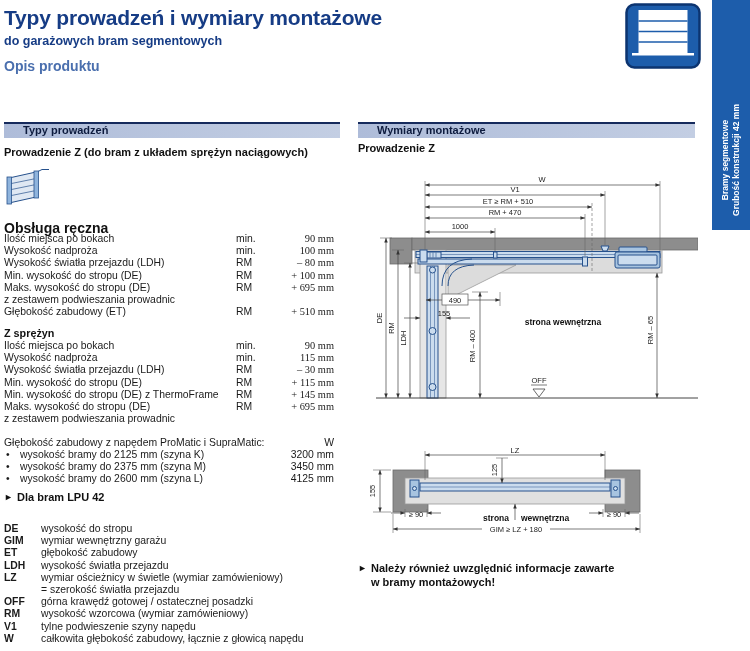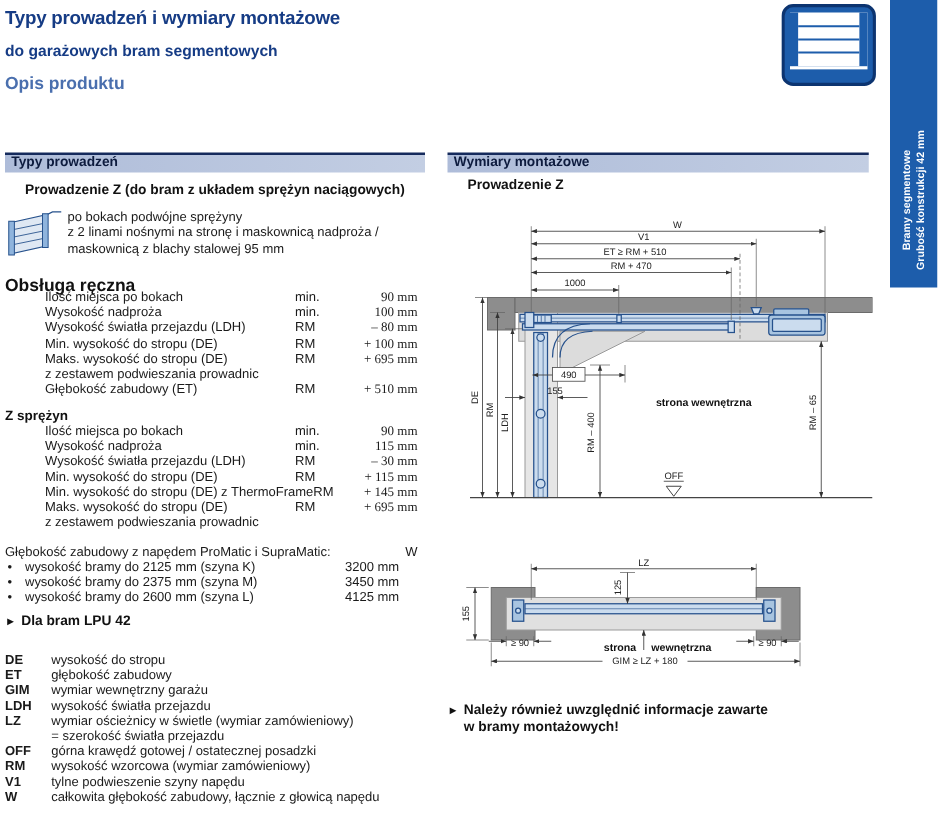--- a/index.html
+++ b/index.html
@@ -1,50 +1,50 @@
 <!DOCTYPE html>
 <html><head>
 <meta charset="utf-8">
 <style>
   * { margin:0; padding:0; box-sizing:border-box; }
   html,body { width:750px; height:651px; background:#fff; font-family:"Liberation Sans",sans-serif; color:#1a1a1a; overflow:hidden; }
   .page { position:relative; width:750px; height:651px; }
   .abs { position:absolute; }
 
-  .title    { left:4px; top:6px;  font-size:15px;   font-weight:bold; color:#163c85; letter-spacing:-0.2px; }
+  .title    { left:4px; top:6px;  font-size:21px;   font-weight:bold; color:#163c85; letter-spacing:-0.2px; }
   .subtitle { left:4px; top:34px; font-size:12.5px; font-weight:bold; color:#163c85; }
   .opis     { left:4px; top:58px; font-size:14px;   font-weight:bold; color:#4a6fae; }
 
   .vbar { left:712px; top:0; width:38px; height:230px; background:#1d5dab; }
   .vbar-text { position:absolute; left:-61px; top:149px; width:160px; height:22px;
                transform:rotate(-90deg); color:#fff; font-weight:bold; font-size:8.5px;
                line-height:11px; text-align:center; white-space:nowrap; }
 
   .secbar { top:122px; height:16px; border-top:2px solid #152a5c;
             background:linear-gradient(to right,#aebcd9,#c3cee3);
-            font-size:11px; font-weight:bold; color:#0d1b3e; line-height:13px; padding-left:5px; }
+            font-size:11px; font-weight:bold; color:#0d1b3e; line-height:13px; padding-left:19px; }
   .secbar.l { left:4px;   width:336px; }
   .secbar.r { left:358px; width:337px; }
 
   .h-bold   { font-size:11px; font-weight:bold; color:#111; }
   .body-txt { font-size:10.4px; line-height:12.3px; color:#1a1a1a; }
 
   .t-table { left:4px; width:330px; font-size:10.4px; line-height:12.2px; }
-  .trow { display:flex; height:12.2px;margin-left:32px; }
+  .trow { display:flex; height:12.2px; }
   .trow .lbl { flex:1; white-space:nowrap; }
   .trow .ref { width:40px; }
   .trow .val { width:58px; text-align:right; white-space:nowrap;font-family:Liberation Serif, serif; }
 
   .depth-row { left:4px; width:330px; display:flex; font-size:10.4px; }
   .depth-row .lbl { flex:1; }
   .depth-row .val { width:58px; text-align:right; }
   .brow { display:flex; height:12.2px; font-size:10.4px; }
   .brow .bu  { width:16px; padding-left:2px; }
   .brow .lbl { flex:1; }
-  .brow .val { width:58px; }
+  .brow .val { width:58px; text-align:right; }
 
   .note-arrow-row { display:flex; font-size:11px; font-weight:bold; color:#111; }
   .note-arrow-row .arr { width:13px; font-size:9px; padding-top:1px; }
 
   .legend { left:4px; width:336px; font-size:10.4px; line-height:12.2px; }
   .lrow { display:flex; }
   .lrow .lab  { width:37px; font-weight:bold; }
   .lrow .desc { flex:1; }
 
   svg text { font-family:"Liberation Sans",sans-serif; }
@@ -74,37 +74,32 @@
   <div class="abs vbar">
     <div class="vbar-text">
       <div>Bramy segmentowe</div>
       <div>Grubość konstrukcji 42 mm</div>
     </div>
   </div>
 
   <div class="abs secbar l">Typy prowadzeń</div>
   <div class="abs secbar r">Wymiary montażowe</div>
 
-  <div class="abs h-bold" style="left:20px;top:146px">Prowadzenie Z (do bram z układem sprężyn naciągowych)</div>
+  <div class="abs h-bold" style="left:4px;top:146px">Prowadzenie Z (do bram z układem sprężyn naciągowych)</div>
 
   <svg class="abs" style="left:4px;top:167px" width="46" height="40" viewBox="0 0 46 40">
     <polyline points="31,6 38,2.5 45,2.5" fill="none" stroke="#26518c" stroke-width="1"></polyline>
     <polygon points="5,11 32,5 32,30 5,36" fill="#dfe8f3" stroke="#26518c" stroke-width="1"></polygon>
     <line x1="5" y1="17" x2="32" y2="11.5" stroke="#26518c" stroke-width="0.7"></line>
     <line x1="5" y1="23" x2="32" y2="17.5" stroke="#26518c" stroke-width="0.7"></line>
     <line x1="5" y1="29" x2="32" y2="23.5" stroke="#26518c" stroke-width="0.7"></line>
     <rect x="3" y="10" width="4.5" height="27" fill="#8fb4dd" stroke="#26518c" stroke-width="0.8"></rect>
     <rect x="30" y="4" width="4.5" height="27" fill="#8fb4dd" stroke="#26518c" stroke-width="0.8"></rect>
   </svg>
 
-  <div class="abs body-txt" style="left:54px;top:169px">
-    <div>po bokach podwójne sprężyny</div>
-    <div>z 2 linami nośnymi na stronę i maskownicą nadproża /</div>
-    <div>maskownicą z blachy stalowej 95 mm</div>
-  </div>
 
   <div class="abs h-bold" style="left:4px;top:220px;font-size:14px">Obsługa ręczna</div>
 
   <div class="abs t-table" style="top:233px">
     <div class="trow">
         <span class="lbl">Ilość miejsca po bokach</span>
         <span class="ref">min.</span>
         <span class="val">90 mm</span>
       </div>
     <div class="trow">
@@ -205,28 +200,28 @@
     <span class="arr">►</span>
     <span>Dla bram LPU 42</span>
   </div>
 
   <div class="abs legend" style="top:523px">
     <div class="lrow">
         <span class="lab">DE</span>
         <span class="desc">wysokość do stropu</span>
       </div>
     <div class="lrow">
+        <span class="lab">GIM</span>
+        <span class="desc">wymiar wewnętrzny garażu</span>
+      </div>
+    <div class="lrow">
         <span class="lab">ET</span>
         <span class="desc">głębokość zabudowy</span>
       </div>
     <div class="lrow">
-        <span class="lab">GIM</span>
-        <span class="desc">wymiar wewnętrzny garażu</span>
-      </div>
-    <div class="lrow">
         <span class="lab">LDH</span>
         <span class="desc">wysokość światła przejazdu</span>
       </div>
     <div class="lrow">
         <span class="lab">LZ</span>
         <span class="desc">wymiar ościeżnicy w świetle (wymiar zamówieniowy)</span>
       </div>
     <div class="lrow">
         <span class="lab"></span>
         <span class="desc">= szerokość światła przejazdu</span>
@@ -242,21 +237,21 @@
     <div class="lrow">
         <span class="lab">V1</span>
         <span class="desc">tylne podwieszenie szyny napędu</span>
       </div>
     <div class="lrow">
         <span class="lab">W</span>
         <span class="desc">całkowita głębokość zabudowy, łącznie z głowicą napędu</span>
       </div>
   </div>
 
-  <div class="abs h-bold" style="left:374px;top:142px">Prowadzenie Z</div>
+  <div class="abs h-bold" style="left:358px;top:142px">Prowadzenie Z</div>
 
   <svg class="abs" style="left:358px;top:166px" width="340" height="262" viewBox="0 0 340 262">
     <defs>
       <marker id="a1e" orient="auto" markerWidth="8" markerHeight="6" refX="6.5" refY="2.5">
           <path d="M0,0L6.5,2.5L0,5z" fill="#333"></path>
         </marker>
       <marker id="a1s" orient="auto-start-reverse" markerWidth="8" markerHeight="6" refX="6.5" refY="2.5">
           <path d="M0,0L6.5,2.5L0,5z" fill="#333"></path>
         </marker>
     </defs>

